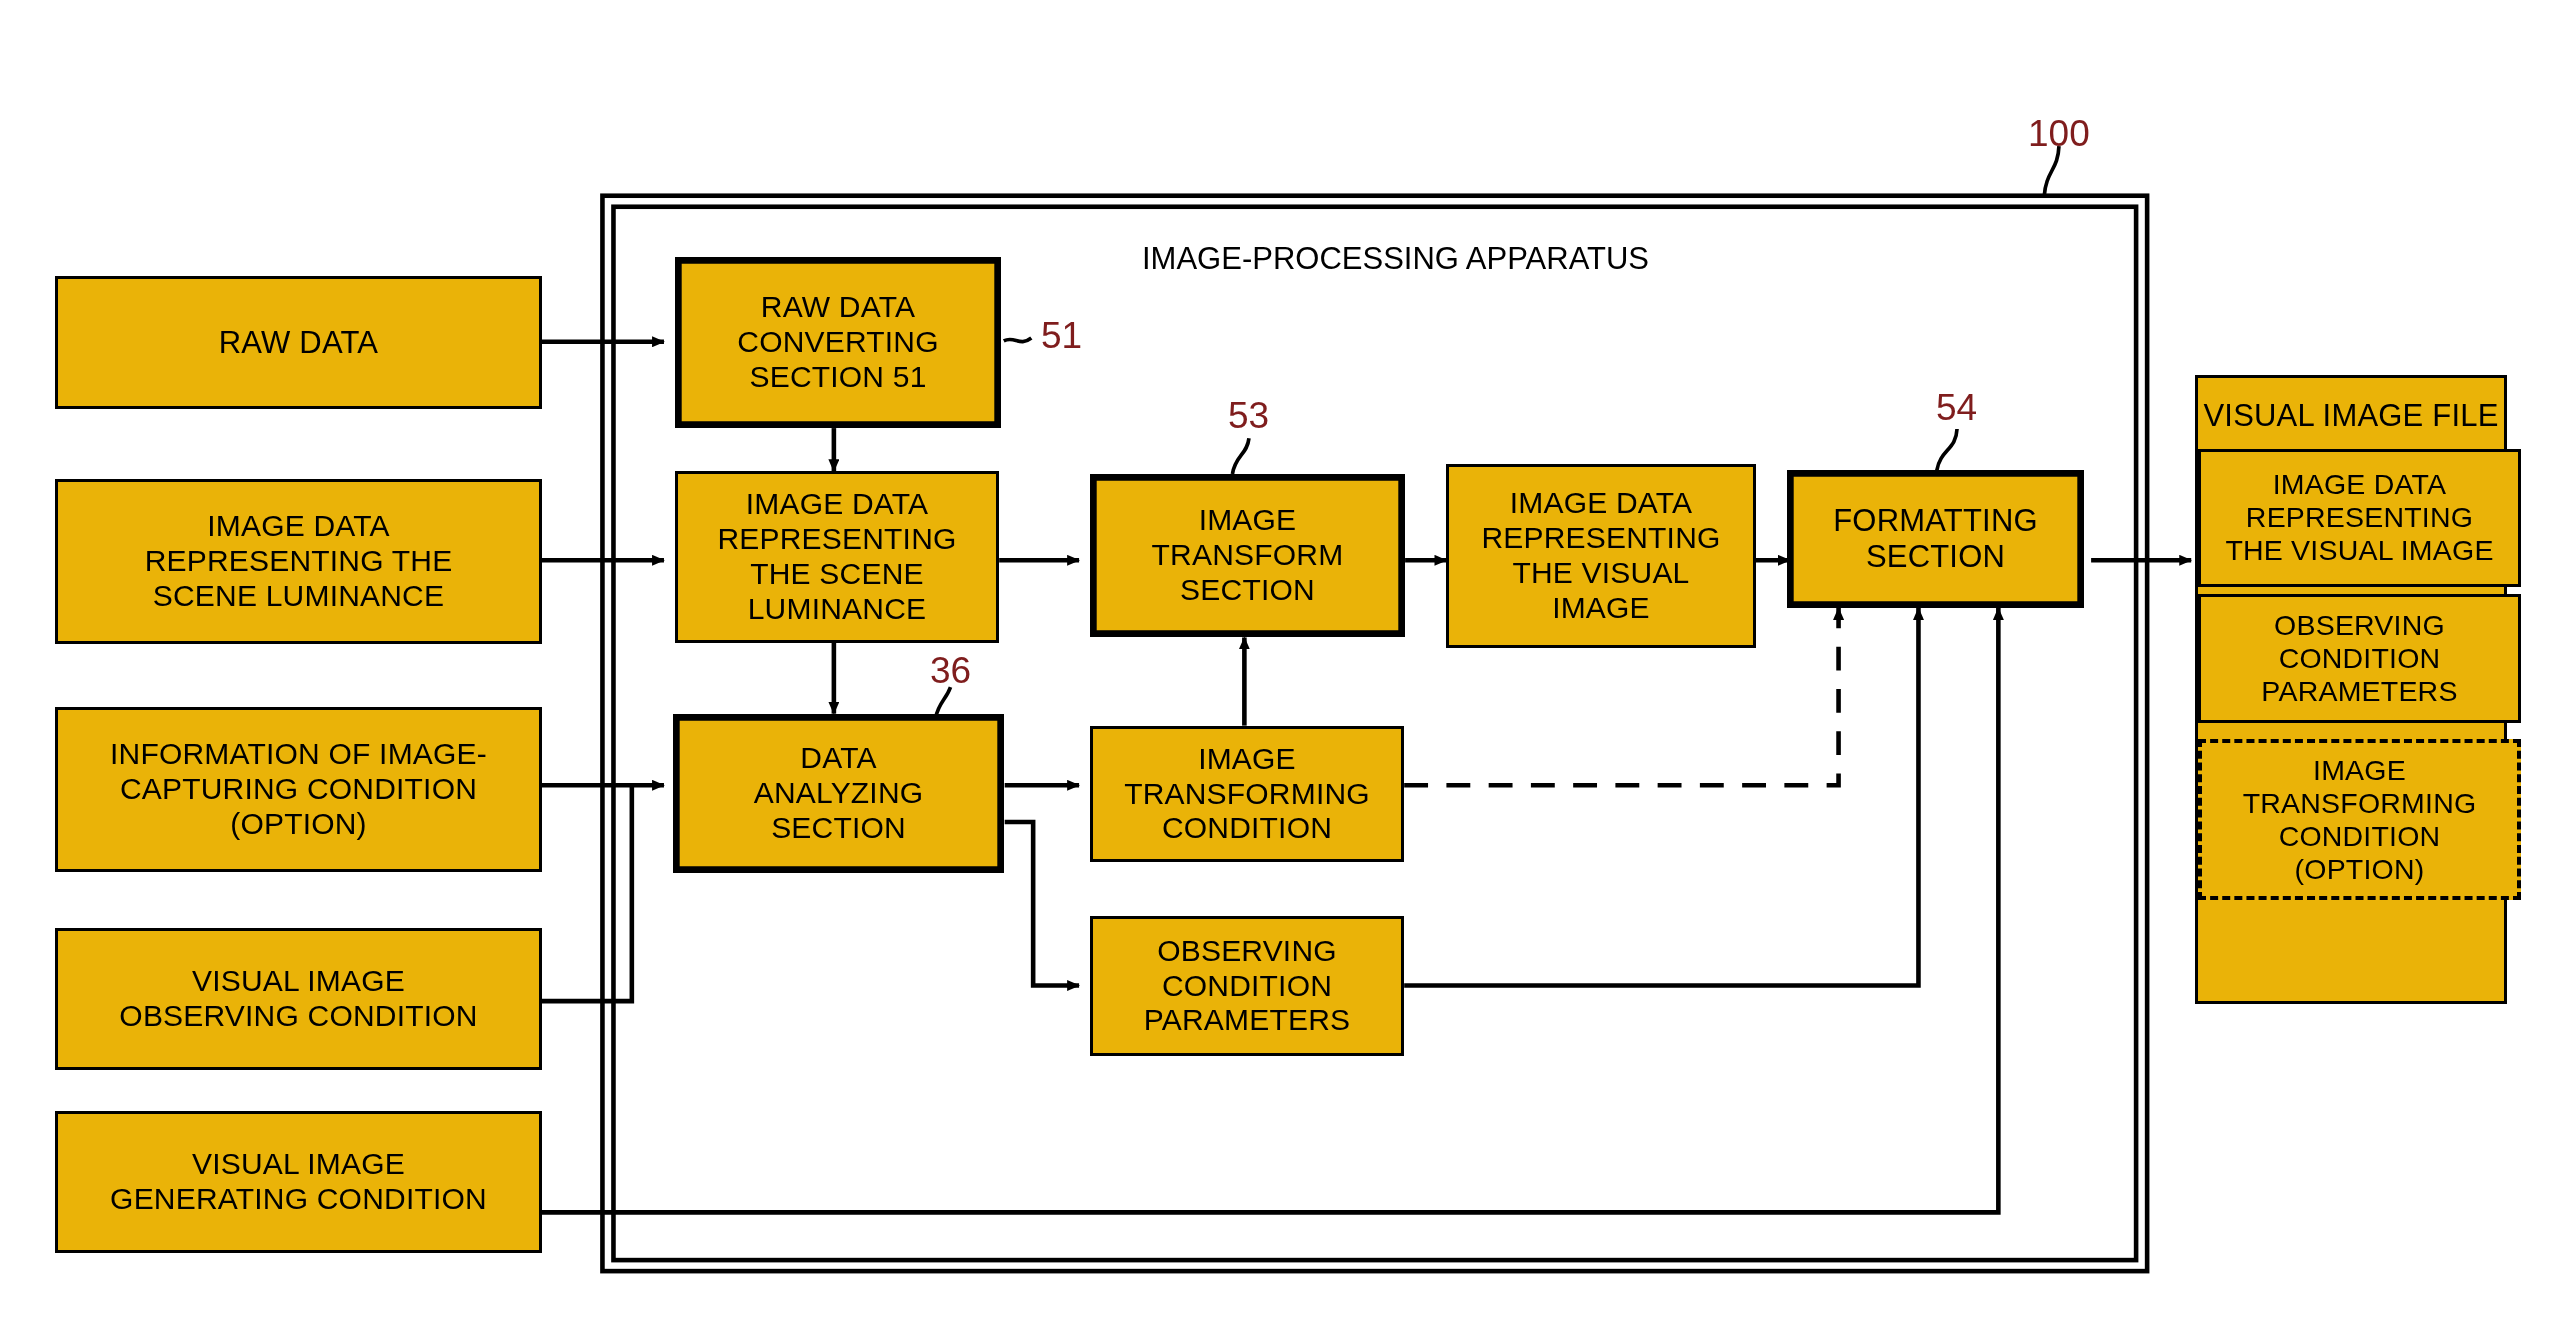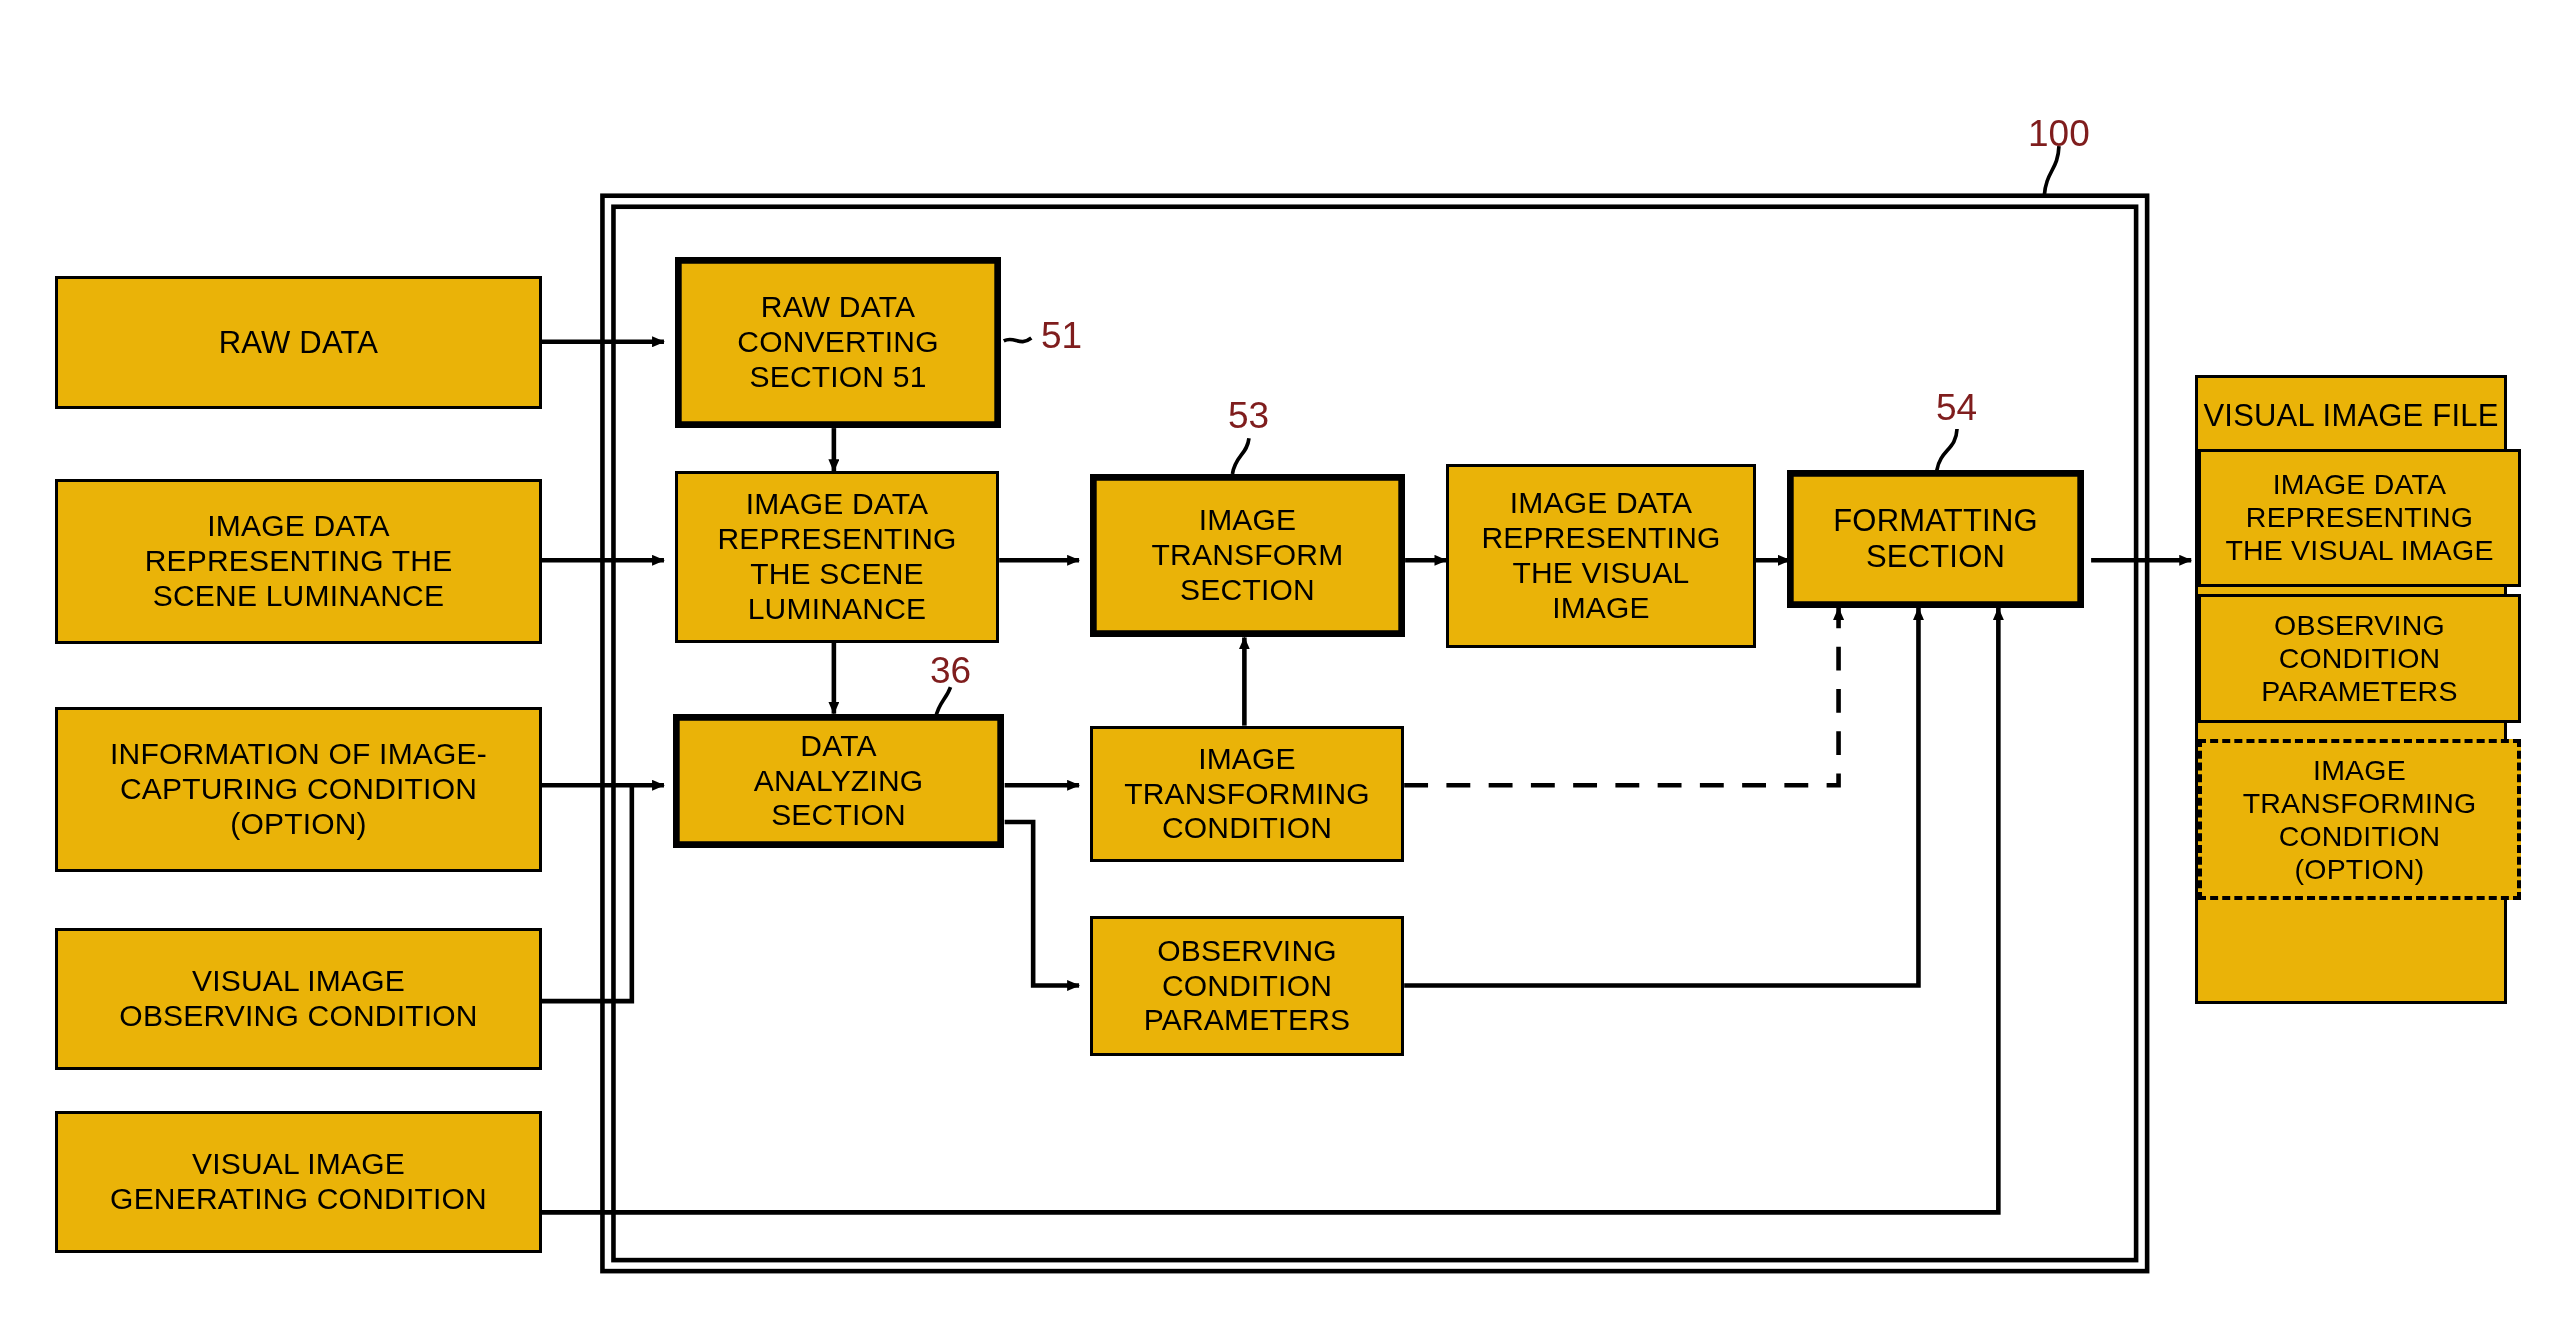--- a/index.html
+++ b/index.html
@@ -125,20 +125,21 @@
 
     <path d="M2277,610 L2386,610" fill="none" stroke="#000" stroke-width="5" marker-end="url(#arrowR)"></path>
 
     <path d="M1529,855 L2002,855 L2002,662" fill="none" stroke="#000" stroke-width="5" stroke-dasharray="26 20" marker-end="url(#arrowU)"></path>
 
     <path d="M1529,1073 L2089,1073 L2089,662" fill="none" stroke="#000" stroke-width="5" marker-end="url(#arrowU)"></path>
 
     <path d="M590,1320 L2176,1320 L2176,662" fill="none" stroke="#000" stroke-width="5" marker-end="url(#arrowU)"></path>
   </svg>
 
+  <div class="title" style="left:1142px; top:243px;">IMAGE-PROCESSING APPARATUS</div>
 
   <div class="lbl" style="left:2028px; top:115px;">100</div>
   <div class="lbl" style="left:1041px; top:317px;">51</div>
   <div class="lbl" style="left:930px; top:652px;">36</div>
   <div class="lbl" style="left:1228px; top:397px;">53</div>
   <div class="lbl" style="left:1936px; top:389px;">54</div>
 
   <div class="box" style="left:55px; top:276px; width:487px; height:133px;">
     <span class="txt fsz34">RAW DATA</span>
   </div>
@@ -171,21 +172,21 @@
 SECTION 51</span>
   </div>
 
   <div class="box" style="left:675px; top:471px; width:324px; height:172px;">
     <span class="txt fsz33">IMAGE DATA
 REPRESENTING
 THE SCENE
 LUMINANCE</span>
   </div>
 
-  <div class="box dbl" style="left:673px; top:714px; width:331px; height:134px;">
+  <div class="box dbl" style="left:673px; top:714px; width:331px; height:159px;">
     <span class="txt fsz33">DATA
 ANALYZING
 SECTION</span>
   </div>
 
   <div class="box dbl" style="left:1090px; top:474px; width:315px; height:163px;">
     <span class="txt fsz33">IMAGE
 TRANSFORM
 SECTION</span>
   </div>

